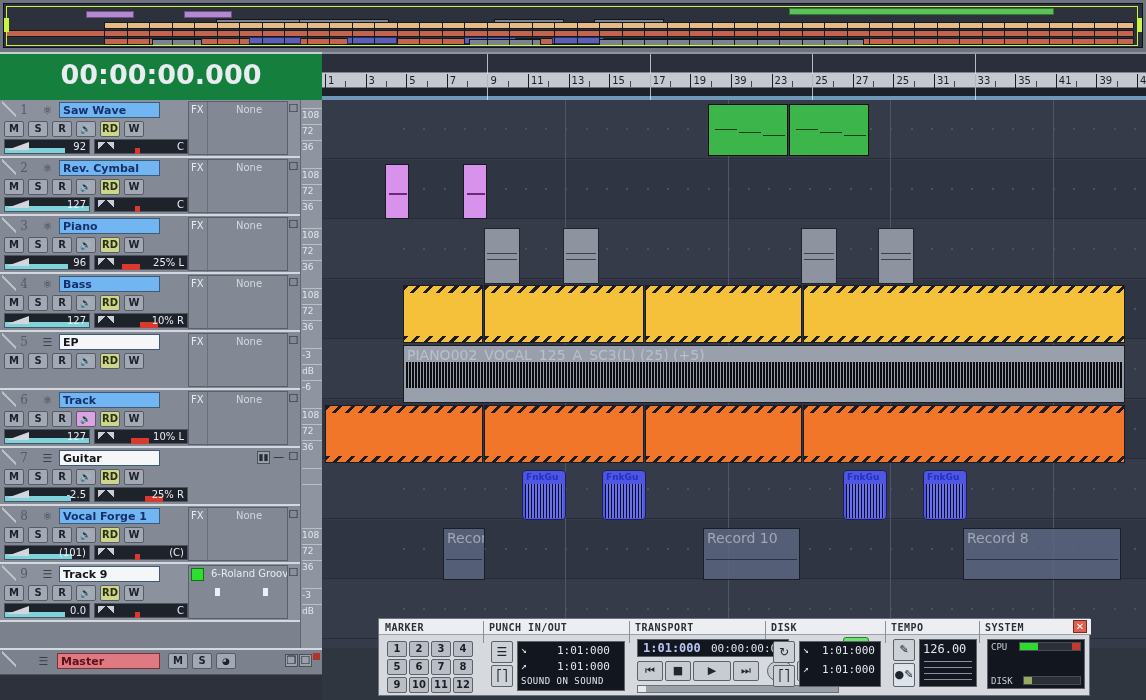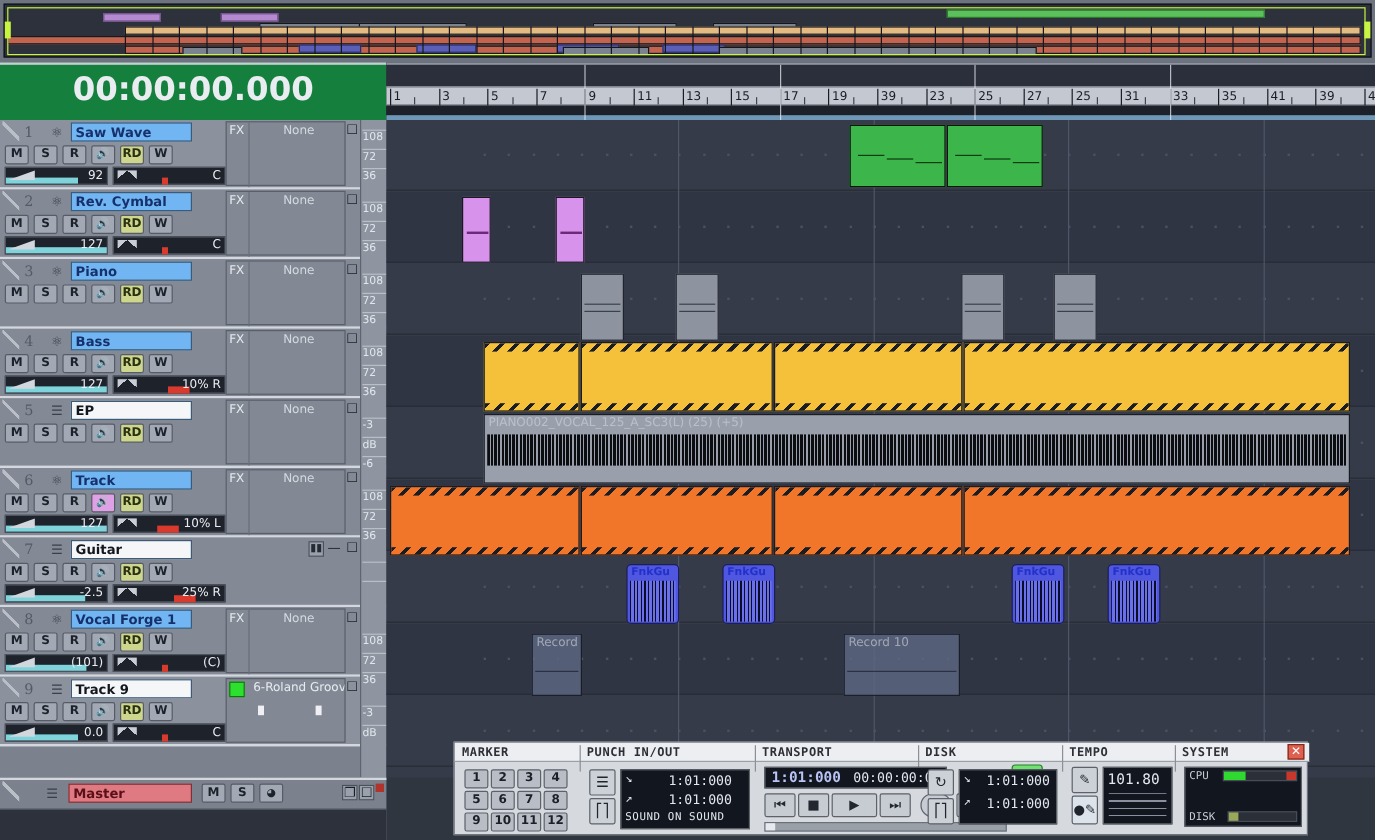--- a/index.html
+++ b/index.html
@@ -235,21 +235,21 @@
   .clip{ position:absolute; overflow:hidden; }
   .clip-green{ background:#3cb54a; border:1px solid #10140f; }
   .clip-purple{ background:#d792ec; border:1px solid #171a21; }
   .clip-gray{ background:#8d94a0; border:1px solid #20242d; }
   .clip-yellow{ background:#f5c13b; border:1px solid #1a1d24; }
   .clip-orange{ background:#f2762a; border:1px solid #1a1d24; }
   .clip-audio{ background:#9aa0ab; border:1px solid #191c23; }
   .clip-blue{ background:#4f56e0; border:1px solid #1c1f55; border-radius:4px; }
   .clip-record{ background:#5d6782; border:1px solid #161a24; opacity:.82; }
   .cliplabel{
-    position:absolute; left:3px; top:1px; font-size:10px; white-space:nowrap;
+    position:absolute; left:3px; top:1px; font-size:14px; white-space:nowrap;
     color:#2a2f39;
   }
   .cliplabel.lite{ color:#b9c0cd; }
   .cliplabel.blue{ color:#2330c9; font-weight:bold; font-size:9px; }
   .notebar{ position:absolute; background:#0d3b12; height:1px;}
   .zigtop, .zigbot{ position:absolute; left:0; width:100%; height:7px; }
 
   
   #transport{
     position:absolute; left:378px; top:618px; width:712px; height:78px;
@@ -516,20 +516,32 @@
         <div class="meterpk"></div>
         <div class="meterbar"></div>
       </div>
       <div class="trow">
         <div class="mbtn" style="left:4px;">M</div>
         <div class="mbtn" style="left:28px;">S</div>
         <div class="mbtn" style="left:52px;">R</div>
         <div class="mbtn spk" style="left:76px;">🔊</div>
         <div class="mbtn rd" style="left:100px;">RD</div>
         <div class="mbtn" style="left:124px;">W</div>
+      </div>
+      <div class="volrow">
+        <div class="volslide">
+          <div class="volfill" style="width:75%"></div>
+          <div class="voltri"></div>
+          <div class="volval">96</div>
+        </div>
+        <div class="panslide">
+          <div class="pantri"></div>
+          <div class="panmark" style="left:29.04%;width:18px;"></div>
+          <div class="panval">25% L</div>
+        </div>
       </div>
       <div class="fxbox">
         <div class="fxlabel">FX</div>
         <div class="fxdiv"></div>
         <div class="fxnone">None</div>
       </div>
     </div>
     <div class="trk" style="height: 58px;">
       <div class="trk-top">
         <div class="diag"></div>
@@ -1224,20 +1236,24 @@
       <div style="position: absolute; left: 2px; top: 13px; width: 38px; height: 34px; background: repeating-linear-gradient(90deg, rgb(10, 12, 40) 0px, rgb(10, 12, 40) 1px, rgb(106, 112, 234) 1px, rgb(106, 112, 234) 3px);"></div>
     </div>
     <div class="clip clip-record" style="left: 121px; top: 428px; width: 42px; height: 52px;">
       <div class="cliplabel lite">Record</div>
       <div style="position: absolute; left: 2px; top: 30px; width: 36px; height: 1px; background: rgb(42, 49, 69);"></div>
     </div>
     <div class="clip clip-record" style="left: 381px; top: 428px; width: 97px; height: 52px;">
       <div class="cliplabel lite">Record 10</div>
       <div style="position: absolute; left: 2px; top: 30px; width: 91px; height: 1px; background: rgb(42, 49, 69);"></div>
     </div>
+    <div class="clip clip-record" style="left: 641px; top: 428px; width: 158px; height: 52px;">
+      <div class="cliplabel lite">Record 8</div>
+      <div style="position: absolute; left: 2px; top: 30px; width: 152px; height: 1px; background: rgb(42, 49, 69);"></div>
+    </div>
   </div>
 
 <div id="transport">
   <div class="tp-titlebar"></div>
   <div id="closebtn">✕</div>
 
   <div class="tp-sec" style="left:4px;width:98px;">
     <div class="tp-title" style="left:2px;top:0;">MARKER</div>
   </div>
   <div class="tp-div" style="left:104px;"></div>
@@ -1302,21 +1318,21 @@
     <div class="iconbtn" style="left:394px;top:22px;width:22px;height:22px;font-size:12px;line-height:20px;">↻</div>
     <div class="iconbtn" style="left:394px;top:46px;width:22px;height:22px;font-size:11px;line-height:20px;">⎡⎤</div>
     <div class="lcd" style="left:420px;top:22px;width:82px;height:46px;"></div>
     <div class="lcdtext" style="left:424px;top:25px;font-size:10px;">↘</div>
     <div class="lcdtext" style="left:443px;top:25px;">1:01:000</div>
     <div class="lcdtext" style="left:424px;top:44px;font-size:10px;">↗</div>
     <div class="lcdtext" style="left:443px;top:44px;">1:01:000</div>
     <div class="iconbtn" style="left:514px;top:20px;width:22px;height:22px;font-size:11px;line-height:20px;">✎</div>
     <div class="iconbtn" style="left:514px;top:44px;width:22px;height:24px;font-size:11px;line-height:22px;background:#dde3ea;">●✎</div>
     <div class="lcd" style="left:540px;top:20px;width:58px;height:48px;"></div>
-    <div class="lcdtext" style="left:544px;top:23px;font-size:12px;">101.80</div>
+    <div class="lcdtext" style="left:544px;top:23px;font-size:12px;">126.00</div>
     <div style="position:absolute;left:545px;top:42px;width:48px;height:22px;background:repeating-linear-gradient(to bottom,#8a90a0 0 1px,transparent 1px 6px);"></div>
     <div class="lcd" style="left:608px;top:20px;width:98px;height:50px;"></div>
     <div class="meterlbl" style="left:612px;top:23px;">CPU</div>
     <div class="meterslot" style="left:640px;top:23px;width:62px;">
       <div style="position:absolute;left:0;top:0;height:7px;width:30%;background:#2fd92f;"></div>
       <div style="position:absolute;right:0;top:0;height:7px;width:8px;background:#c6372c;"></div>
     </div>
     <div class="meterlbl" style="left:612px;top:57px;">DISK</div>
     <div class="meterslot" style="left:644px;top:57px;width:58px;">
       <div style="position:absolute;left:0;top:0;height:7px;width:14%;background:#9aa85a;"></div>

